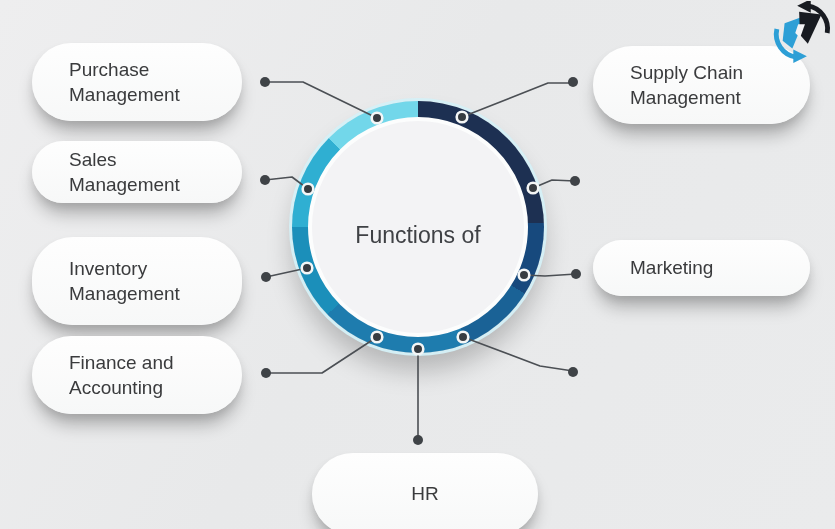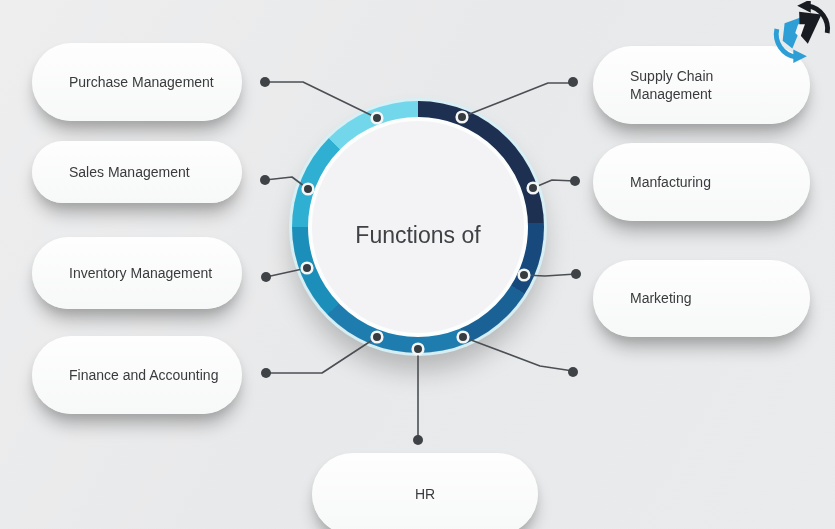--- a/index.html
+++ b/index.html
@@ -7,21 +7,21 @@
     position:relative;width:835px;height:529px;overflow:hidden;
     background:linear-gradient(120deg,#eeeeef 0%,#e8e9ea 45%,#eaebec 100%);
     font-family:"Liberation Sans",sans-serif;
   }
   .pill{
     position:absolute;
     background:linear-gradient(180deg,#fefefe 0%,#f7f8f8 100%);
     border-radius:41px;
     display:flex;align-items:center;
     box-shadow:0 14px 18px -4px rgba(0,0,0,.28),0 4px 8px rgba(0,0,0,.07);
-    color:#3a3b3d;font-size:14px;line-height:1.32;
+    color:#3a3b3d;font-size:19px;line-height:1.32;
   }
   .pill .lbl{padding-left:37px;max-width:152px;}
   .pill-hr{justify-content:center;}
   .pill-hr .lbl{padding:0;max-width:none;text-align:left;}
   .ring{
     position:absolute;left:292px;top:101px;width:252px;height:252px;border-radius:50%;
     box-shadow:0 0 0 3px rgba(213,240,247,.95),0 18px 26px rgba(0,0,0,.22);
   }
   .ring-inner{
     position:absolute;inset:16px;border-radius:50%;
@@ -43,34 +43,31 @@
       <div>Functions of</div>
     </div>
   </div>
 
   <div class="pill" style="left:32px;top:43px;width:210px;height:78px;">
     <span class="lbl">Purchase Management</span>
   </div>
   <div class="pill" style="left:32px;top:141px;width:210px;height:62px;">
     <span class="lbl">Sales Management</span>
   </div>
-  <div class="pill" style="left:32px;top:237px;width:210px;height:72px;">
+  <div class="pill" style="left:32px;top:237px;width:210px;height:88px;">
     <span class="lbl">Inventory Management</span>
   </div>
   <div class="pill" style="left:32px;top:336px;width:210px;height:78px;">
     <span class="lbl">Finance and Accounting</span>
   </div>
 
   <div class="pill" style="left:593px;top:46px;width:217px;height:78px;">
     <span class="lbl">Supply Chain Management</span>
   </div>
-  <div class="pill" style="left:593px;top:143px;width:217px;height:78px;">
-    <span class="lbl">Manfacturing</span>
-  </div>
-  <div class="pill" style="left:593px;top:240px;width:217px;height:77px;margin-top:20px;">
+  <div class="pill" style="left:593px;top:240px;width:217px;height:56px;">
     <span class="lbl">Marketing</span>
   </div>
 
   <div class="pill pill-hr" style="left:312px;top:453px;width:226px;height:82px;">
     <span class="lbl">HR</span>
   </div>
 
   <svg class="overlay" viewBox="0 0 835 529">
     <g fill="none" stroke="#4b4f54" stroke-width="1.6" stroke-linejoin="round" stroke-linecap="round">
       <polyline points="265,82 303,82 377,118"></polyline>

